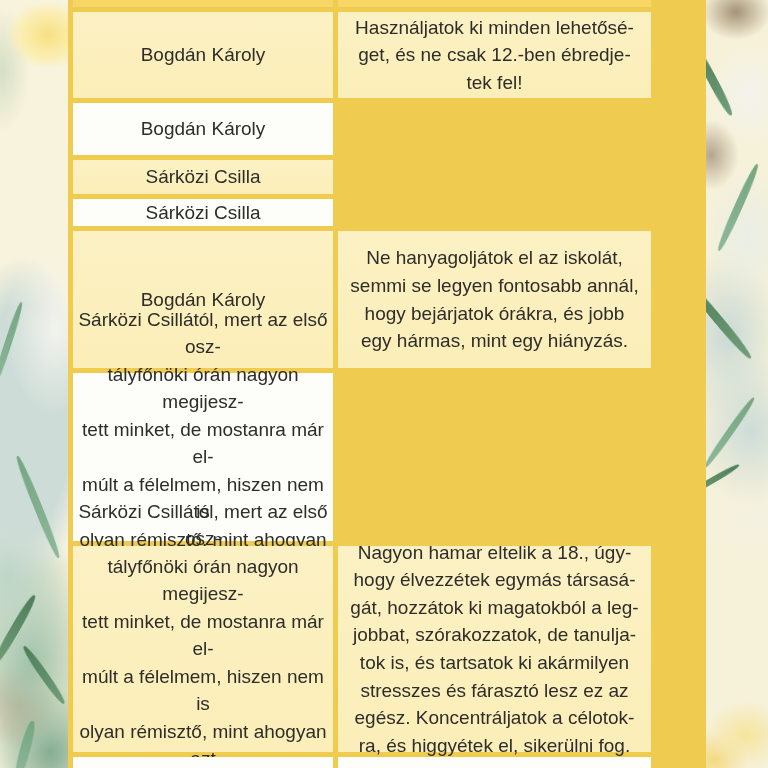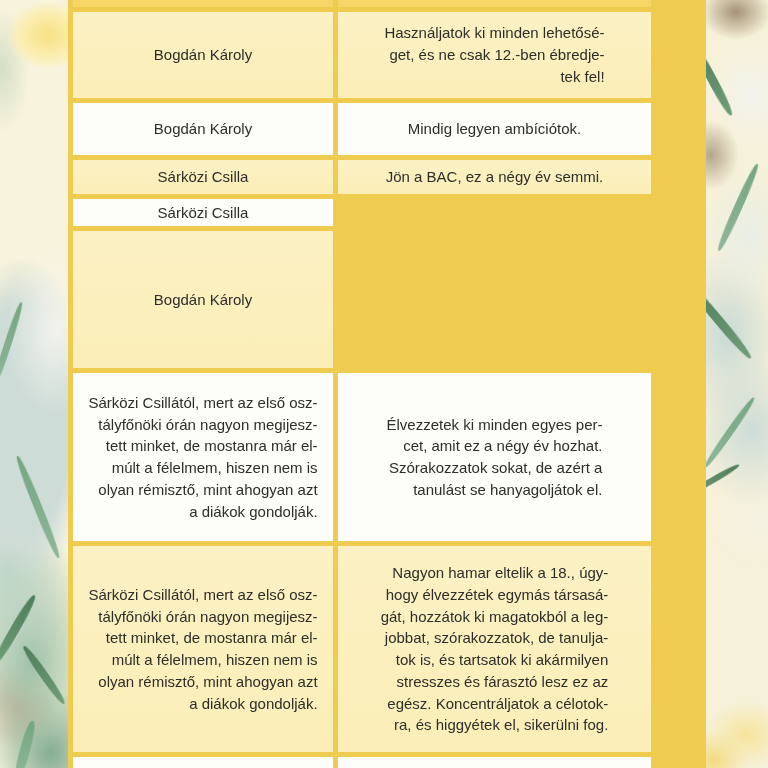--- a/index.html
+++ b/index.html
@@ -50,23 +50,23 @@
     box-sizing:border-box;
     background:#efcc4f;
     padding:0 5px;
     display:flex;flex-direction:column;gap:5px;
     overflow:hidden;
   }
   .row{display:flex;gap:5px;flex:none;}
   .cell{
     box-sizing:border-box;
     display:flex;align-items:center;justify-content:center;
-    text-align:right;
+    text-align:center;
     white-space:pre-line;
-    font-size:15px;line-height:1.45;
+    font-size:19px;line-height:1.45;
     padding:0 3px;
   }
   .col-author{width:260px;}
   .col-msg{width:313px;}
   .c-yellow{background:linear-gradient(180deg,#fcf1c4,#fbeeb8);}
   .c-white{background:#fdfdf9;}
   .c-band{background:#f8d666;}
   .h-band{height:7px;}
   .h1{height:86px;}
   .h2{height:52px;}
@@ -107,47 +107,45 @@
 
     <div class="row h1">
       <div class="cell col-author c-yellow h1">Bogdán Károly</div>
       <div class="cell col-msg c-yellow h1">Használjatok ki minden lehetősé-
 get, és ne csak 12.-ben ébredje-
 tek fel!</div>
     </div>
 
     <div class="row h2">
       <div class="cell col-author c-white h2">Bogdán Károly</div>
-      <div class="cell col-msg c-white h2">Mindig legyen ambíciótok.</div>
     </div>
 
     <div class="row h3">
       <div class="cell col-author c-yellow h3">Sárközi Csilla</div>
-      <div class="cell col-msg c-yellow h3">Jön a BAC, ez a négy év semmi.</div>
     </div>
 
     <div class="row h4">
       <div class="cell col-author c-white h4">Sárközi Csilla</div>
     </div>
 
     <div class="row h5">
       <div class="cell col-author c-yellow h5">Bogdán Károly</div>
+      <div class="cell col-msg c-yellow h5">Ne hanyagoljátok el az iskolát,
+semmi se legyen fontosabb annál,
+hogy bejárjatok órákra, és jobb
+egy hármas, mint egy hiányzás.</div>
     </div>
 
     <div class="row h6">
       <div class="cell col-author c-white h6">Sárközi Csillától, mert az első osz-
 tályfőnöki órán nagyon megijesz-
 tett minket, de mostanra már el-
 múlt a félelmem, hiszen nem is
 olyan rémisztő, mint ahogyan azt
 a diákok gondolják.</div>
-      <div class="cell col-msg c-white h6">Élvezzetek ki minden egyes per-
-cet, amit ez a négy év hozhat.
-Szórakozzatok sokat, de azért a
-tanulást se hanyagoljátok el.</div>
     </div>
 
     <div class="row h7">
       <div class="cell col-author c-yellow h7">Sárközi Csillától, mert az első osz-
 tályfőnöki órán nagyon megijesz-
 tett minket, de mostanra már el-
 múlt a félelmem, hiszen nem is
 olyan rémisztő, mint ahogyan azt
 a diákok gondolják.</div>
       <div class="cell col-msg c-yellow h7">Nagyon hamar eltelik a 18., úgy-

